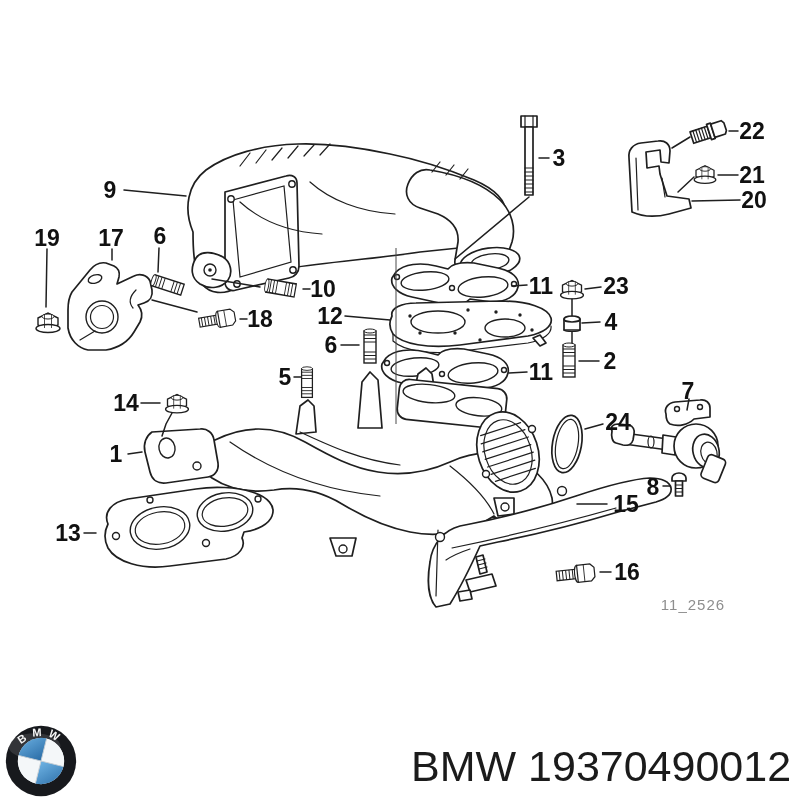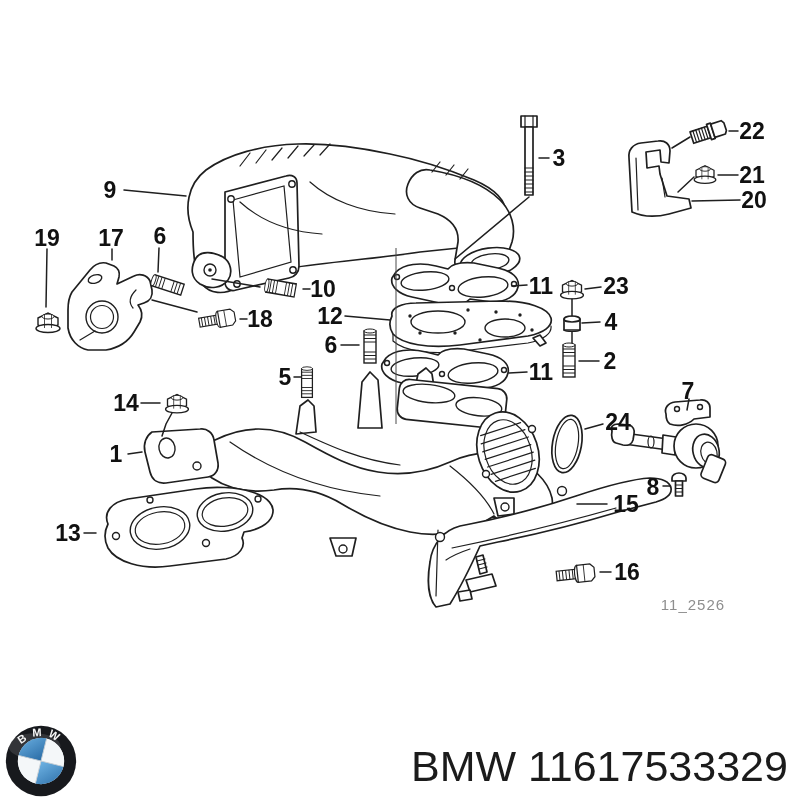--- a/index.html
+++ b/index.html
@@ -334,13 +334,13 @@
       <stop offset="0" stop-color="#6eb3e4"></stop>
         <stop offset="1" stop-color="#2a6ca6"></stop>
     </linearGradient>
     <path id="bmwArc" d="M12,41 A28,28 0 0 1 68,41" fill="none"></path>
   </defs>
   <text font-size="12" font-weight="bold" fill="#f5f5f5" letter-spacing="6" font-family="Liberation Sans, sans-serif">
     <textPath href="#bmwArc" startOffset="50%" text-anchor="middle">BMW</textPath>
   </text>
 </svg>
 
-<div id="footer-title"><span>BMW</span> <span>11617533329</span></div>
+<div id="footer-title"><span>BMW</span> <span>19370490012</span></div>
 
 </body></html>

